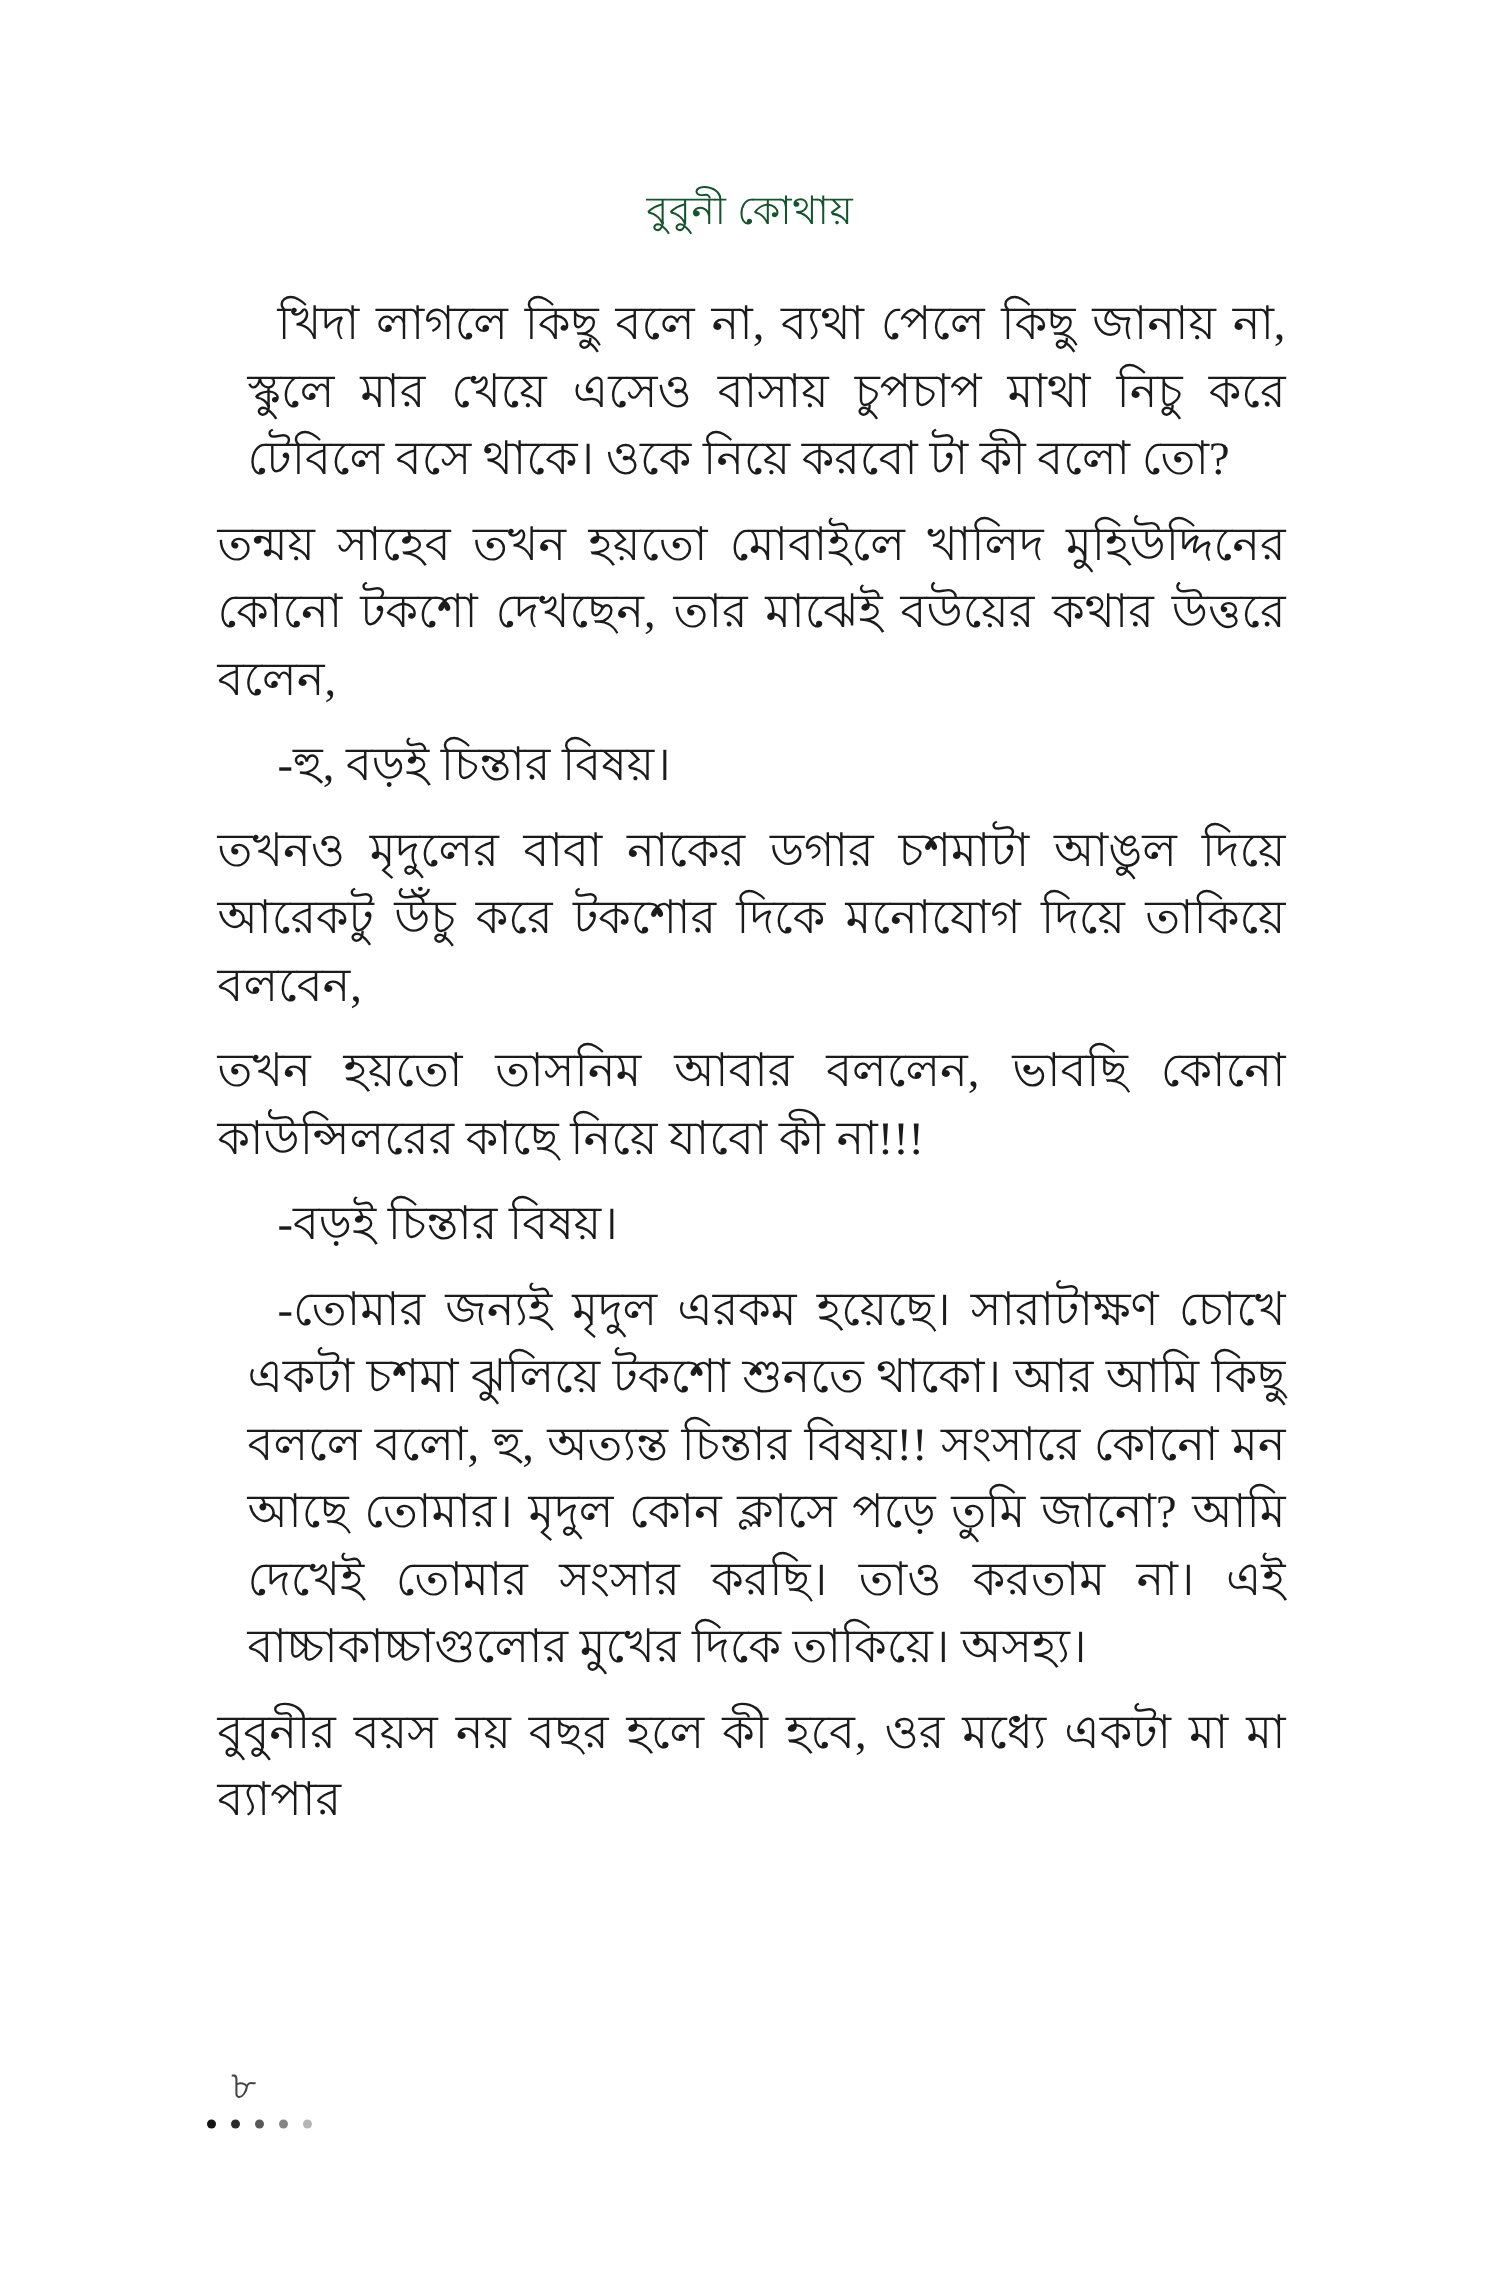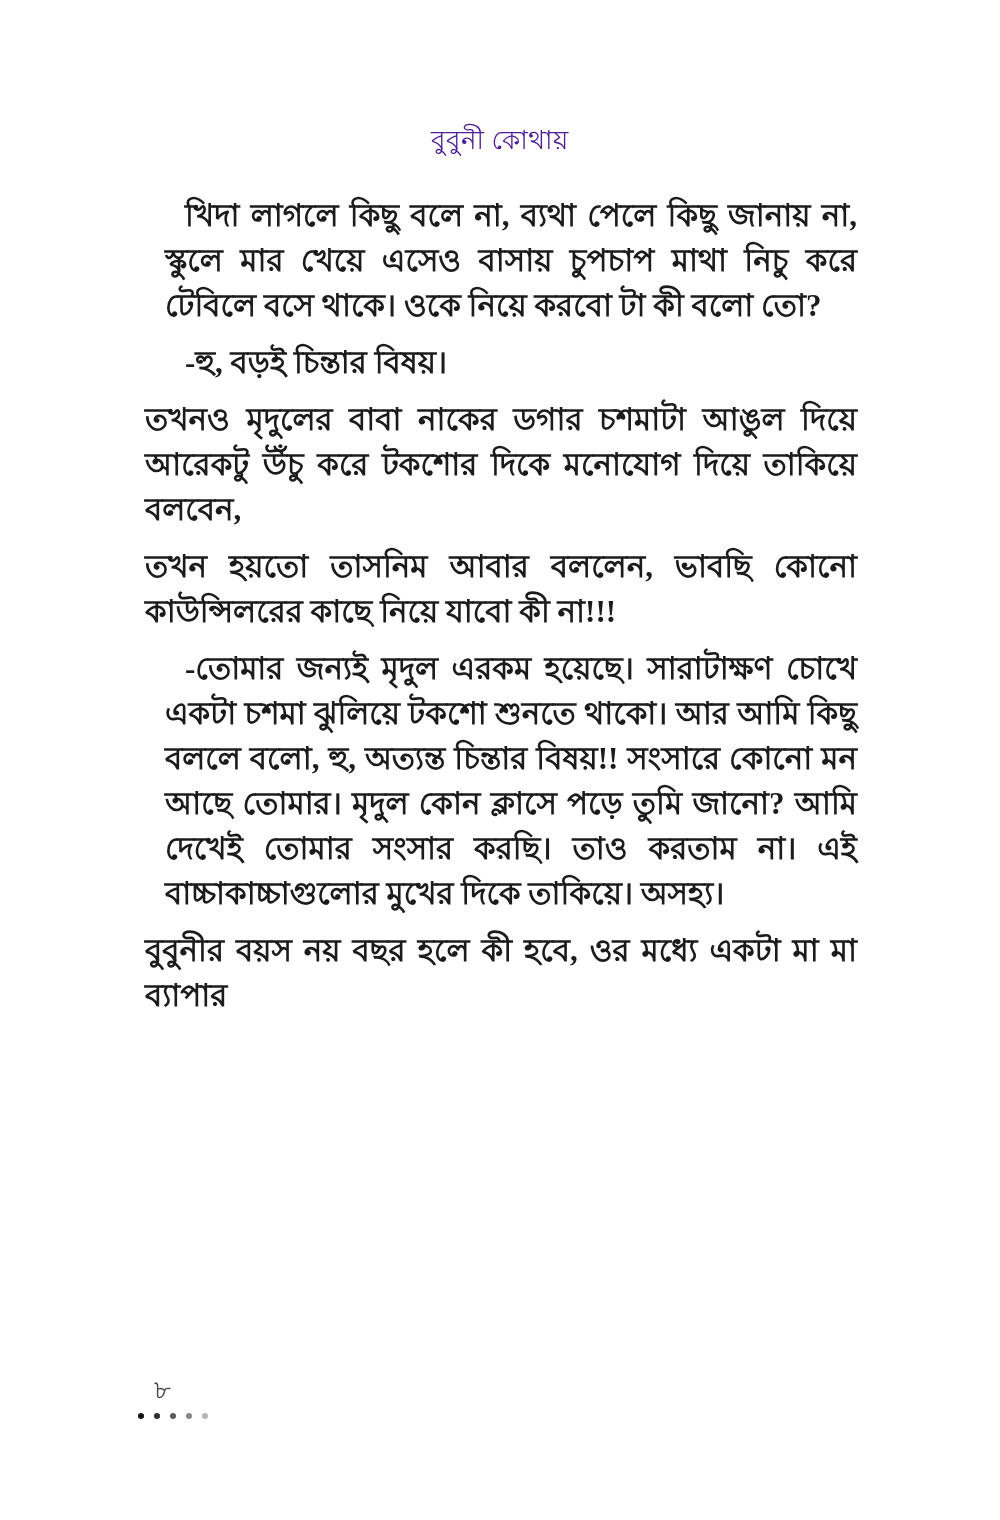--- a/index.html
+++ b/index.html
@@ -22,38 +22,37 @@
   .page-header {
     position: absolute;
     top: 120px;
     left: 0;
     width: 100%;
     text-align: center;
   }
   .page-title {
     font-size: 26px;
     font-weight: normal;
-    color: #4c1d95;
+    color: #14532d;
     margin: 0;
     letter-spacing: 0.5px;
   }
   .page-body {
     position: absolute;
     top: 193px;
     left: 145px;
     width: 712px;
     font-size: 31px;
     line-height: 45px;
     color: #1b1b1b;
     text-align: justify;
   }
   .page-body p {
     margin: 0 0 12px 0;
     text-indent: 0;
-    font-weight: bold;
   }
   .page-body p.quote {
     margin-left: 20px;
     text-indent: 20px;
   }
   .page-body p.fill {
     text-align-last: justify;
     margin-top: 12px;
   }
   .page-footer {
@@ -84,23 +83,25 @@
 <body>
 
 <div class="page">
 
   <header class="page-header">
     <h1 class="page-title">বুবুনী কোথায়</h1>
   </header>
 
   <main class="page-body">
     <p class="quote">খিদা লাগলে কিছু বলে না, ব্যথা পেলে কিছু জানায় না, স্কুলে মার খেয়ে এসেও বাসায় চুপচাপ মাথা নিচু করে টেবিলে বসে থাকে। ওকে নিয়ে করবো টা কী বলো তো?</p>
+    <p class="main">তন্ময় সাহেব তখন হয়তো মোবাইলে খালিদ মুহিউদ্দিনের কোনো টকশো দেখছেন, তার মাঝেই বউয়ের কথার উত্তরে বলেন,</p>
     <p class="quote">-হু, বড়ই চিন্তার বিষয়।</p>
     <p class="main">তখনও মৃদুলের বাবা নাকের ডগার চশমাটা আঙুল দিয়ে আরেকটু উঁচু করে টকশোর দিকে মনোযোগ দিয়ে তাকিয়ে বলবেন,</p>
     <p class="main">তখন হয়তো তাসনিম আবার বললেন, ভাবছি কোনো কাউন্সিলরের কাছে নিয়ে যাবো কী না!!!</p>
+    <p class="quote">-বড়ই চিন্তার বিষয়।</p>
     <p class="quote">-তোমার জন্যই মৃদুল এরকম হয়েছে। সারাটাক্ষণ চোখে একটা চশমা ঝুলিয়ে টকশো শুনতে থাকো। আর আমি কিছু বললে বলো, হু, অত্যন্ত চিন্তার বিষয়!! সংসারে কোনো মন আছে তোমার। মৃদুল কোন ক্লাসে পড়ে তুমি জানো? আমি দেখেই তোমার সংসার করছি। তাও করতাম না। এই বাচ্চাকাচ্চাগুলোর মুখের দিকে তাকিয়ে। অসহ্য।</p>
     <p class="main fill">বুবুনীর বয়স নয় বছর হলে কী হবে, ওর মধ্যে একটা মা মা ব্যাপার</p>
   </main>
 
   <footer class="page-footer">
     <div class="page-number">৮</div>
     <div class="page-dots">
       <span class="dot" style="background: rgb(20, 20, 20);"></span>
       <span class="dot" style="background: rgb(43, 43, 43);"></span>
       <span class="dot" style="background: rgb(90, 90, 90);"></span>

